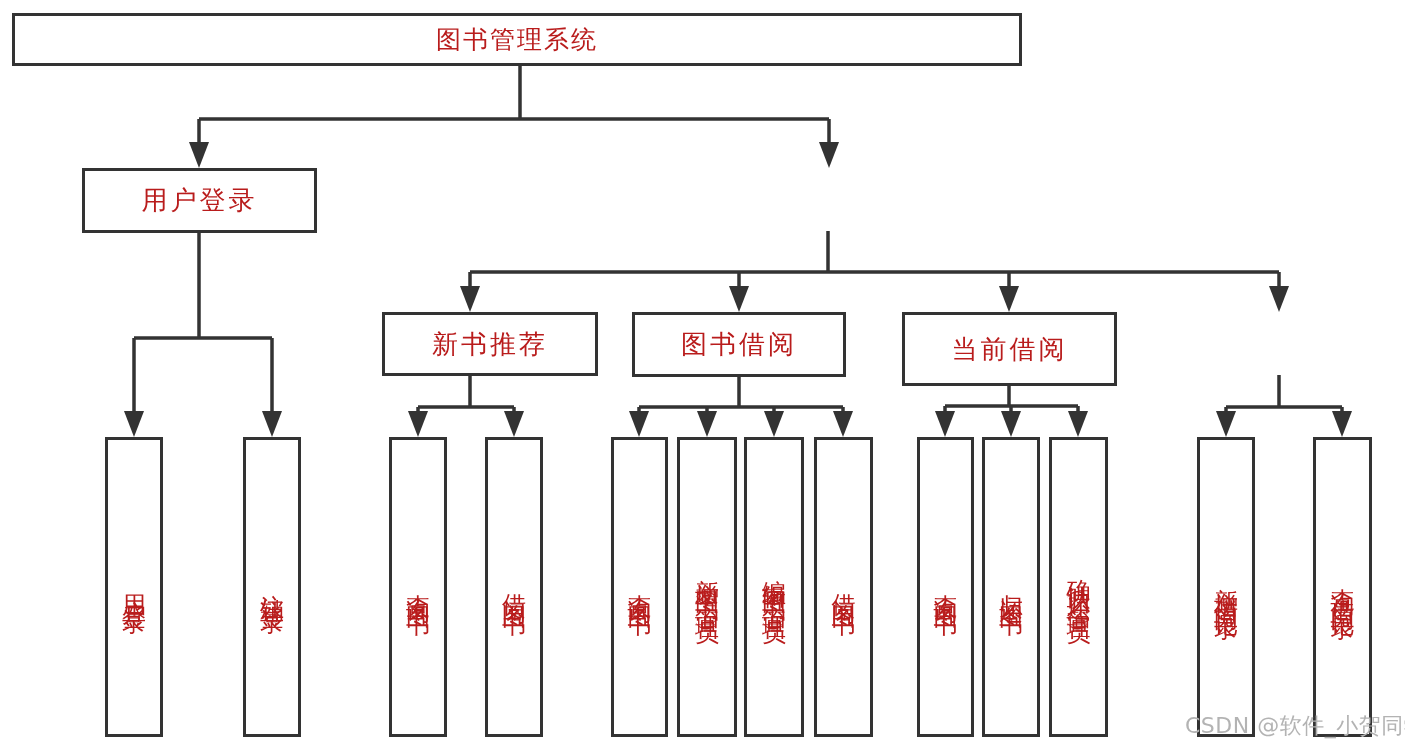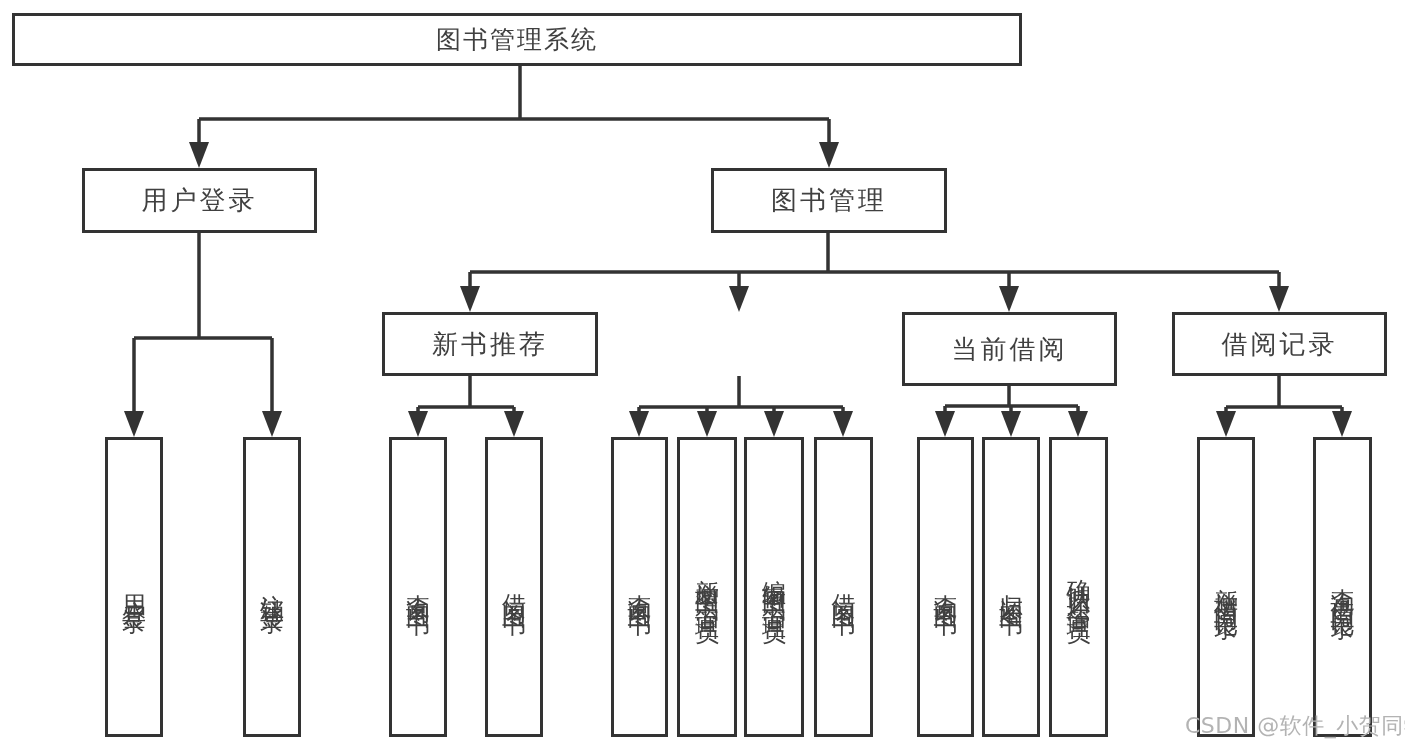--- a/index.html
+++ b/index.html
@@ -16,21 +16,21 @@
     box-sizing:border-box;
     border:3px solid #333333;
     background:#ffffff;
     display:flex;align-items:center;justify-content:center;
     color:#333333;
   }
   .box .lbl{
     font-size:26px;
     letter-spacing:3px;
     white-space:nowrap;
-    color:#404040;
+    color:#b91c1c;
     text-align:center;
   }
   .box.v .lbl{
     writing-mode:vertical-rl;
     text-orientation:mixed;
     font-size:24px;
     letter-spacing:6px;
     line-height:1;
     white-space:normal;
   }
@@ -120,32 +120,29 @@
     </g>
   </svg>
 
   <div class="box" id="b-root">
     <span class="lbl">图书管理系统</span>
   </div>
 
   <div class="box" id="b-user-login">
     <span class="lbl">用户登录</span>
   </div>
-  <div class="box" id="b-book-mgmt">
-    <span class="lbl">图书管理</span>
-  </div>
 
   <div class="box" id="b-new-book-rec">
     <span class="lbl">新书推荐</span>
   </div>
+  <div class="box" id="b-book-borrow">
+    <span class="lbl">图书借阅</span>
+  </div>
   <div class="box" id="b-current-borrow">
     <span class="lbl">当前借阅</span>
-  </div>
-  <div class="box" id="b-borrow-record">
-    <span class="lbl">借阅记录</span>
   </div>
 
   <div class="box v" id="b-ul-user-login">
     <span class="lbl">用户登录</span>
   </div>
   <div class="box v" id="b-ul-logout">
     <span class="lbl">注销登录</span>
   </div>
 
   <div class="box v" id="b-nbr-query">

